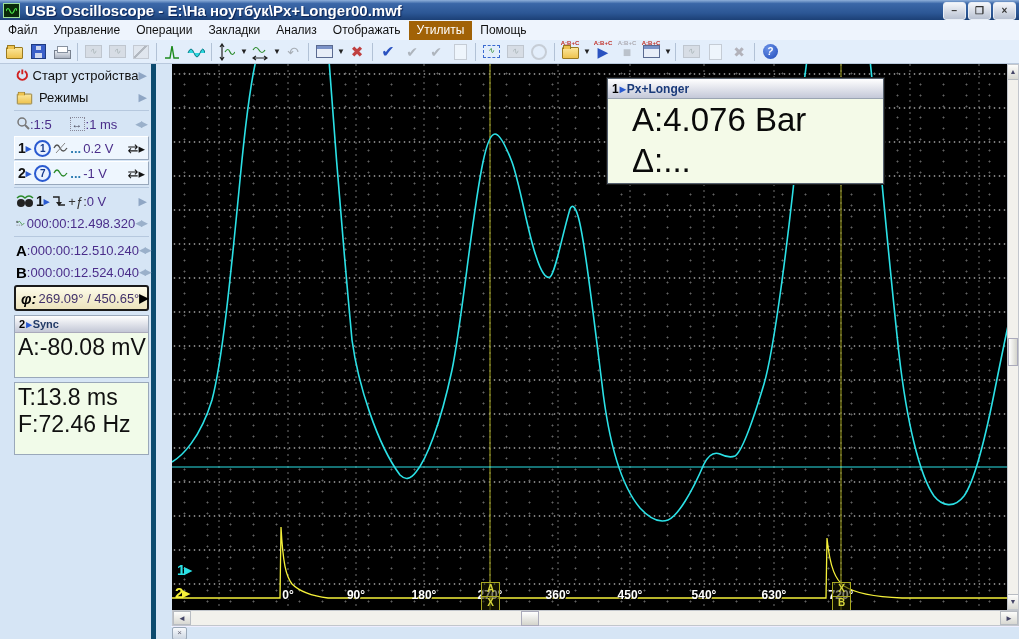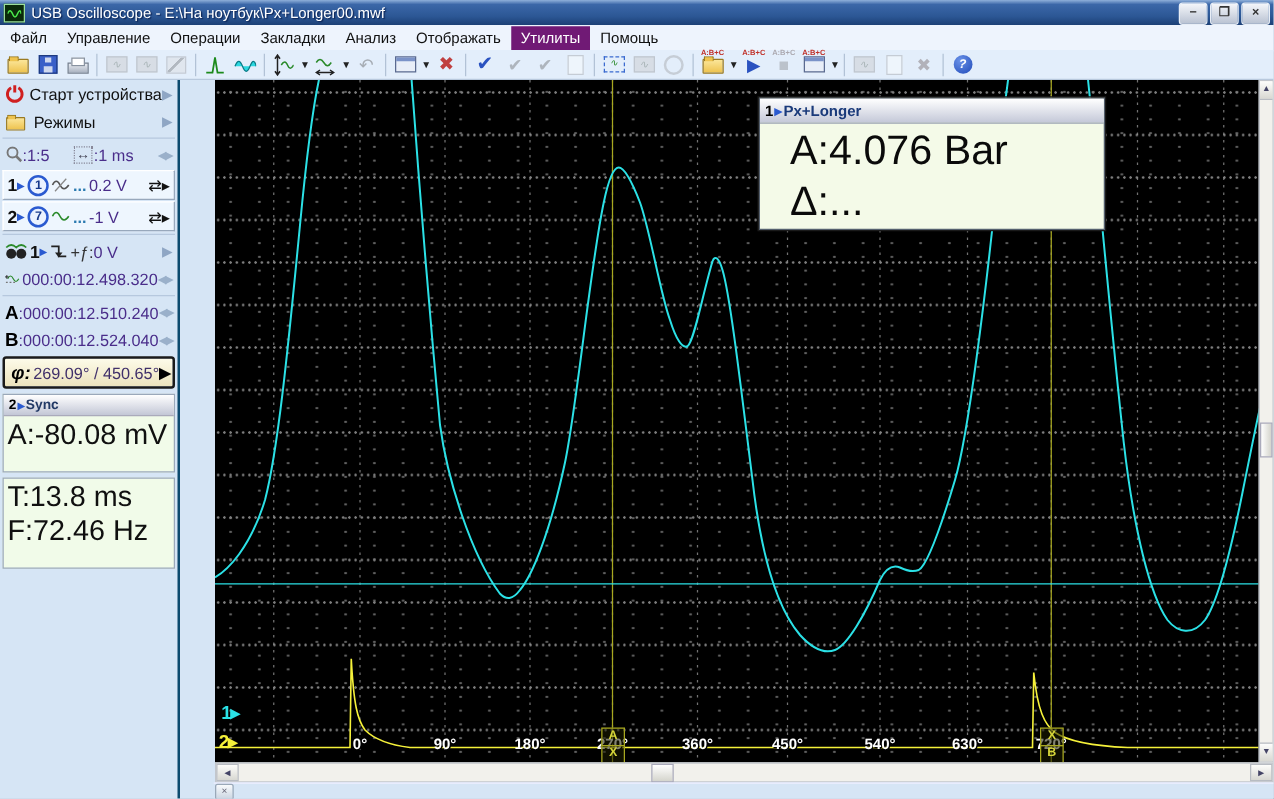--- a/index.html
+++ b/index.html
@@ -5,30 +5,30 @@
   html,body{margin:0;padding:0;background:#c8d4e4;font-family:"Liberation Sans",sans-serif;}
   #app{position:relative;width:1019px;height:639px;overflow:hidden;background:#d6e5f5;
        font-family:"Liberation Sans",sans-serif;-webkit-font-smoothing:antialiased;}
   
   .titlebar{position:absolute;left:0;top:0;width:1019px;height:20px;
     background:linear-gradient(180deg,#8fb0da 0%,#3b67a8 18%,#2c5795 65%,#1c4076 100%);
     display:flex;align-items:center;color:#fff;}
   .app-icon{width:15px;height:13px;margin:0 5px 0 3px;background:#0a2a0a;border:1px solid #9adf9a;
     display:flex;align-items:center;justify-content:center;}
   .app-icon svg{display:block}
-  .title-text{font-size:12px;font-weight:normal;text-shadow:1px 1px 1px #0a2050;white-space:nowrap;}
+  .title-text{font-size:15px;font-weight:bold;text-shadow:1px 1px 1px #0a2050;white-space:nowrap;}
   .winbtns{position:absolute;right:3px;top:2px;display:flex;gap:2px;}
   .winbtn{width:21px;height:16px;border:1px solid #e8eef6;border-radius:3px;
     background:linear-gradient(180deg,#f4f6fa,#b9c2d2);color:#333;font-size:10px;line-height:15px;
     text-align:center;font-weight:bold;}
   
   .menubar{position:absolute;left:0;top:20px;width:1019px;height:20px;background:#eef4fd;
     border-bottom:1px solid #cfdcee;display:flex;align-items:center;font-size:12px;color:#111;}
   .menu-item{padding:2px 8px 3px 8px;cursor:default;}
-  .menu-item.active{background:#701a75;color:#fff;}
+  .menu-item.active{background:#a16207;color:#fff;}
   
   .toolbar{position:absolute;left:0;top:40px;width:1019px;height:24px;background:#e3eefb;
     border-bottom:1px solid #b9c9dd;display:flex;align-items:center;padding-left:2px;box-sizing:border-box;}
   .tb{position:relative;width:22px;height:21px;margin:0 1px;border-radius:2px;display:flex;
     align-items:center;justify-content:center;flex:none;}
   .tbsep{width:1px;height:18px;background:#b2c2d6;margin:0 3px;flex:none;}
   .dis{opacity:.42;filter:grayscale(85%);}
   .g{font-size:14px;line-height:1;}
   .caret{font-size:8px;color:#222;margin-left:1px;flex:none;width:8px;text-align:center;}
   .abc{position:absolute;top:-1px;left:0;right:0;font-size:6px;font-weight:bold;color:#c03028;
@@ -47,22 +47,22 @@
     font-size:9px;line-height:10px;text-align:center;}
   .ic-hammer{width:14px;height:12px;background:linear-gradient(135deg,#d8dde4 40%,#6a707c 42%,#6a707c 52%,#d8dde4 54%);border:1px solid #99a;}
   .ic-doc{width:11px;height:14px;background:#fff;border:1px solid #98a0ae;}
   .ic-window{width:15px;height:11px;border:1px solid #5a6a90;background:#e8eef8;position:relative;}
   .ic-window::before{content:"";position:absolute;left:0;top:0;right:0;height:3px;background:#7a92c8;}
   .ic-dash{width:15px;height:11px;border:1px dashed #3a6ad0;color:#2a8a2a;font-size:8px;line-height:10px;text-align:center;}
   .ic-help{width:15px;height:15px;border-radius:50%;background:radial-gradient(circle at 35% 30%,#6a92e8,#1f49b8);
     color:#fff;font-size:10px;font-weight:bold;line-height:15px;text-align:center;}
   .ic-circle{width:12px;height:12px;border-radius:50%;border:2px solid #9aa2b0;}
   
-  .sidebar{position:absolute;left:0;top:64px;width:144px;height:575px;background:#d6e5f5;
-    border-right:2px solid #0c4a6e;box-sizing:border-box;font-size:13px;color:#111;}
+  .sidebar{position:absolute;left:12px;top:64px;width:144px;height:575px;background:#d6e5f5;
+    border-right:5px solid #0c4a6e;box-sizing:border-box;font-size:13px;color:#111;}
   .srow{position:relative;display:flex;align-items:center;height:22px;padding:0 4px;}
   .srow .lbl{flex:1;white-space:nowrap;}
   .srow .arr{color:#8fa6c4;font-size:11px;}
   .srow .arr2{color:#9ab0ca;font-size:9px;letter-spacing:-1px;}
   .sdiv{height:1px;background:#b6c8de;margin:2px 2px;}
   .chrow{display:flex;align-items:center;height:22px;margin:1px 2px;background:#eef6fe;
     border-top:1px solid #fff;border-left:1px solid #fff;border-right:1px solid #98a8bc;
     border-bottom:1px solid #98a8bc;padding:0 3px;}
   .chnum{font-weight:bold;font-size:14px;}
   .barrow{color:#2a5ad0;font-size:11px;font-weight:bold;margin-right:1px;}

